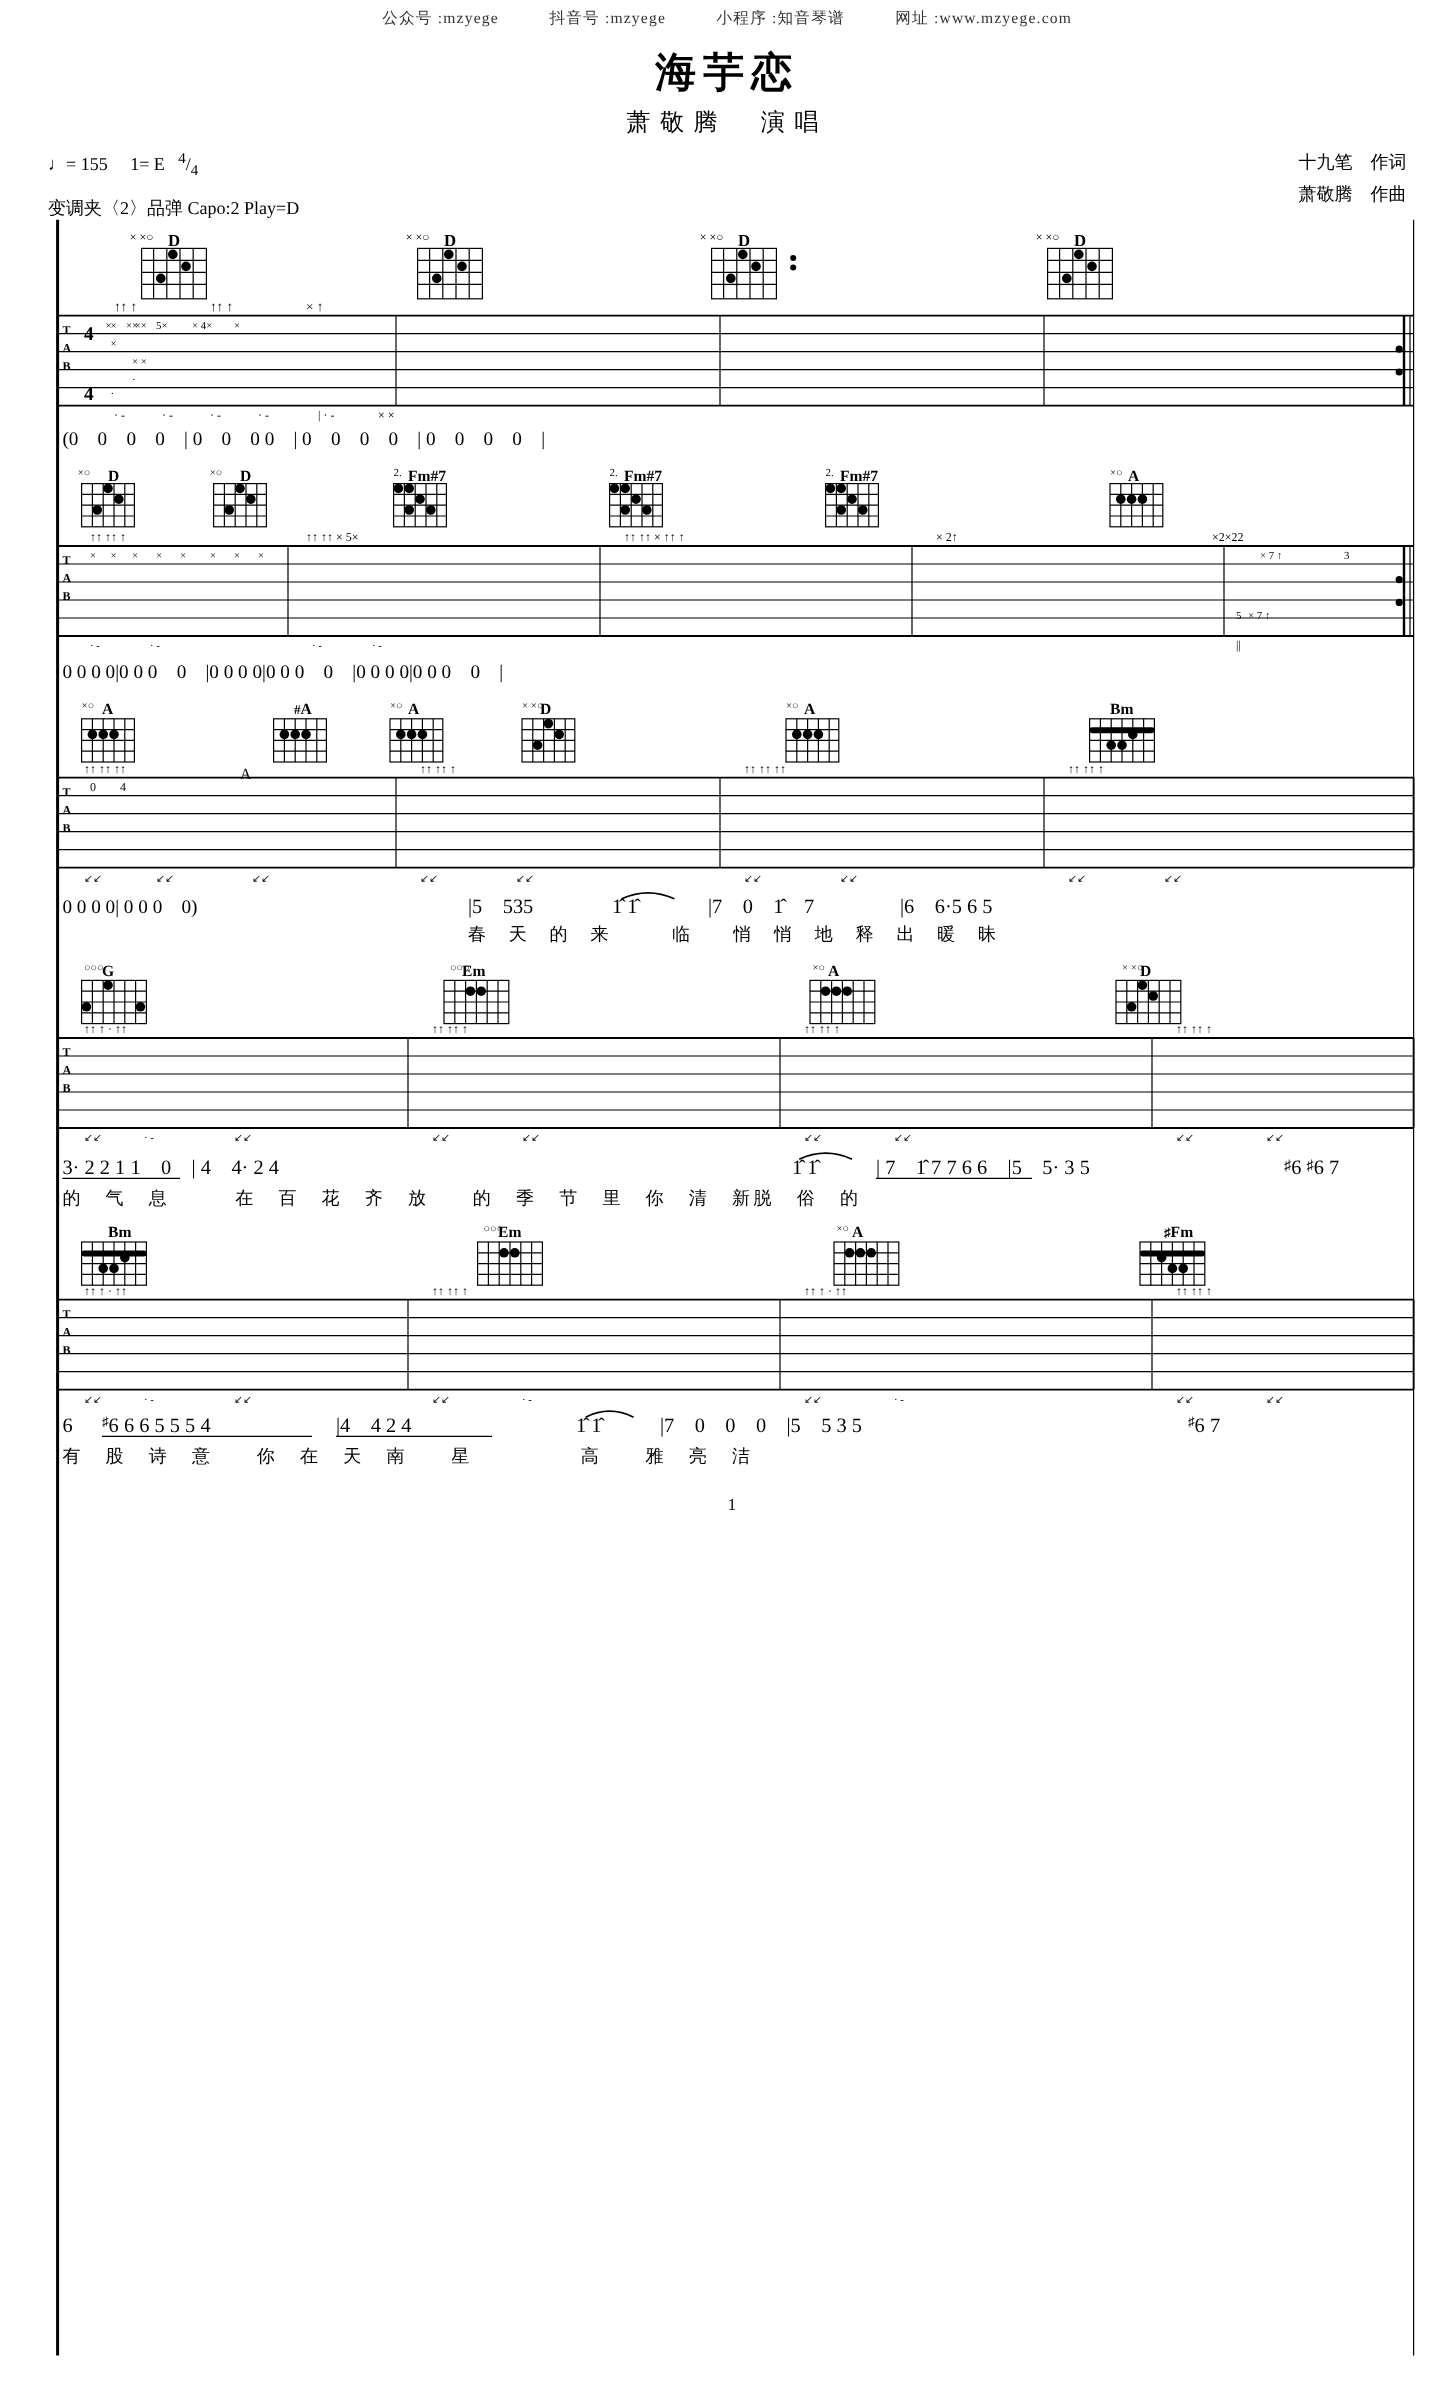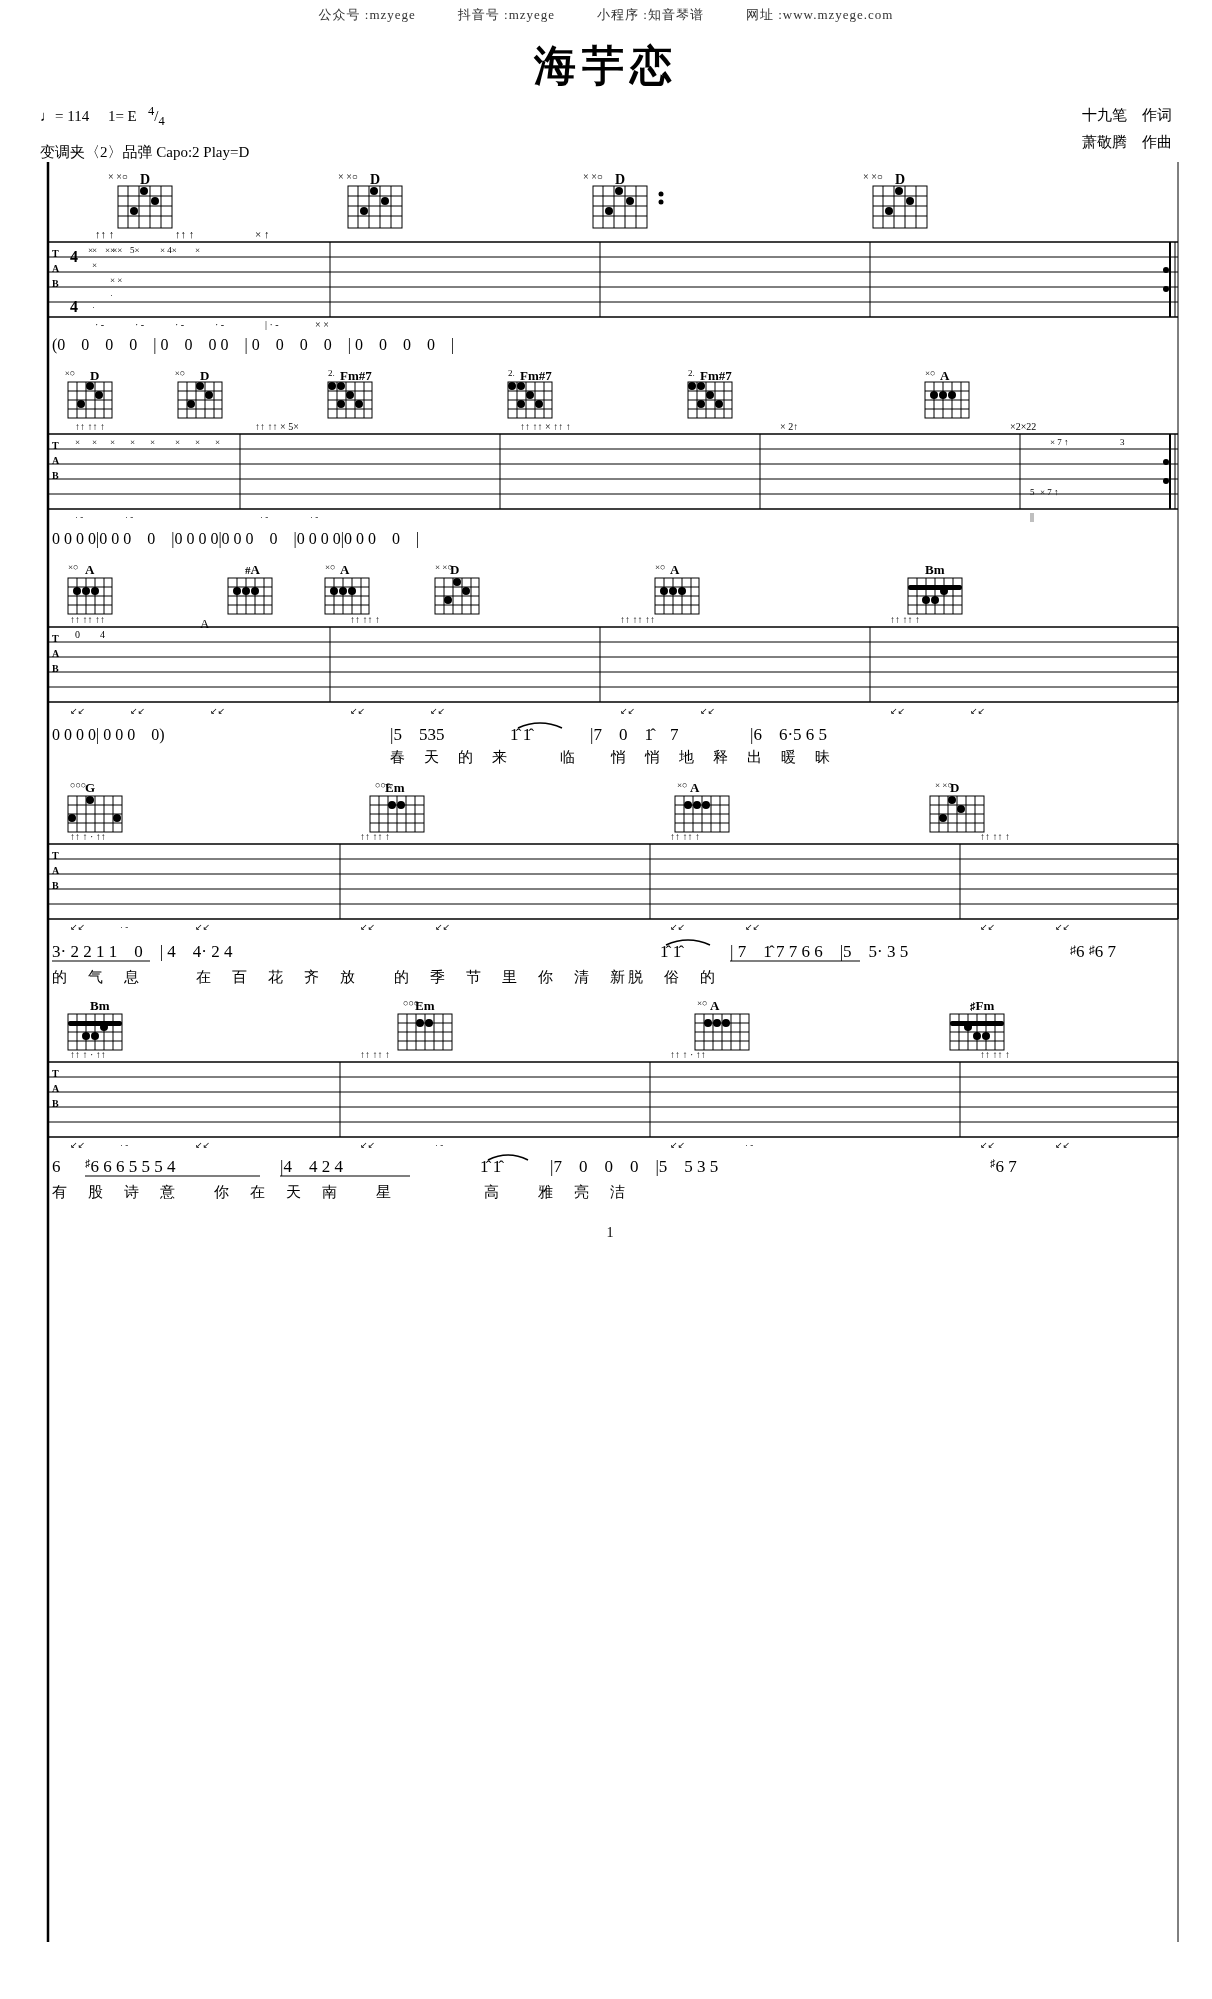--- a/index.html
+++ b/index.html
@@ -16,21 +16,21 @@
       min-height: 1999px;
       background: #fff;
       padding: 0 30px;
       position: relative;
     }
     .title-section {
       text-align: center;
       margin-top: 8px;
     }
     .main-title {
-      font-size: 42px;
+      font-size: 34px;
       font-weight: bold;
       letter-spacing: 6px;
       font-family: Liberation Mono, monospace;
     }
     .subtitle {
       font-size: 20px;
       margin-top: 4px;
       letter-spacing: 8px;
     }
     .meta-row {
@@ -81,26 +81,27 @@
 
   <div class="top-header">
     <span>公众号 :mzyege</span>
     <span>抖音号 :mzyege</span>
     <span>小程序 :知音琴谱</span>
     <span>网址 :www.mzyege.com</span>
   </div>
 
   <div class="title-section">
     <div class="main-title">海芋恋</div>
+    <div class="subtitle">萧敬腾　演唱</div>
   </div>
 
   <div class="meta-row">
     <div>
       <div class="key-info">
-        <span>♩= 114</span>
+        <span>♩= 155</span>
         &nbsp;&nbsp;&nbsp;
         <span>1= E &nbsp; <sup>4</sup>/<sub>4</sub></span>
       </div>
       <div class="capo-info">变调夹〈2〉品弹  Capo:2  Play=D</div>
     </div>
     <div class="meta-right">
       <div>十九笔　作词</div>
       <div>萧敬腾　作曲</div>
     </div>
   </div>

